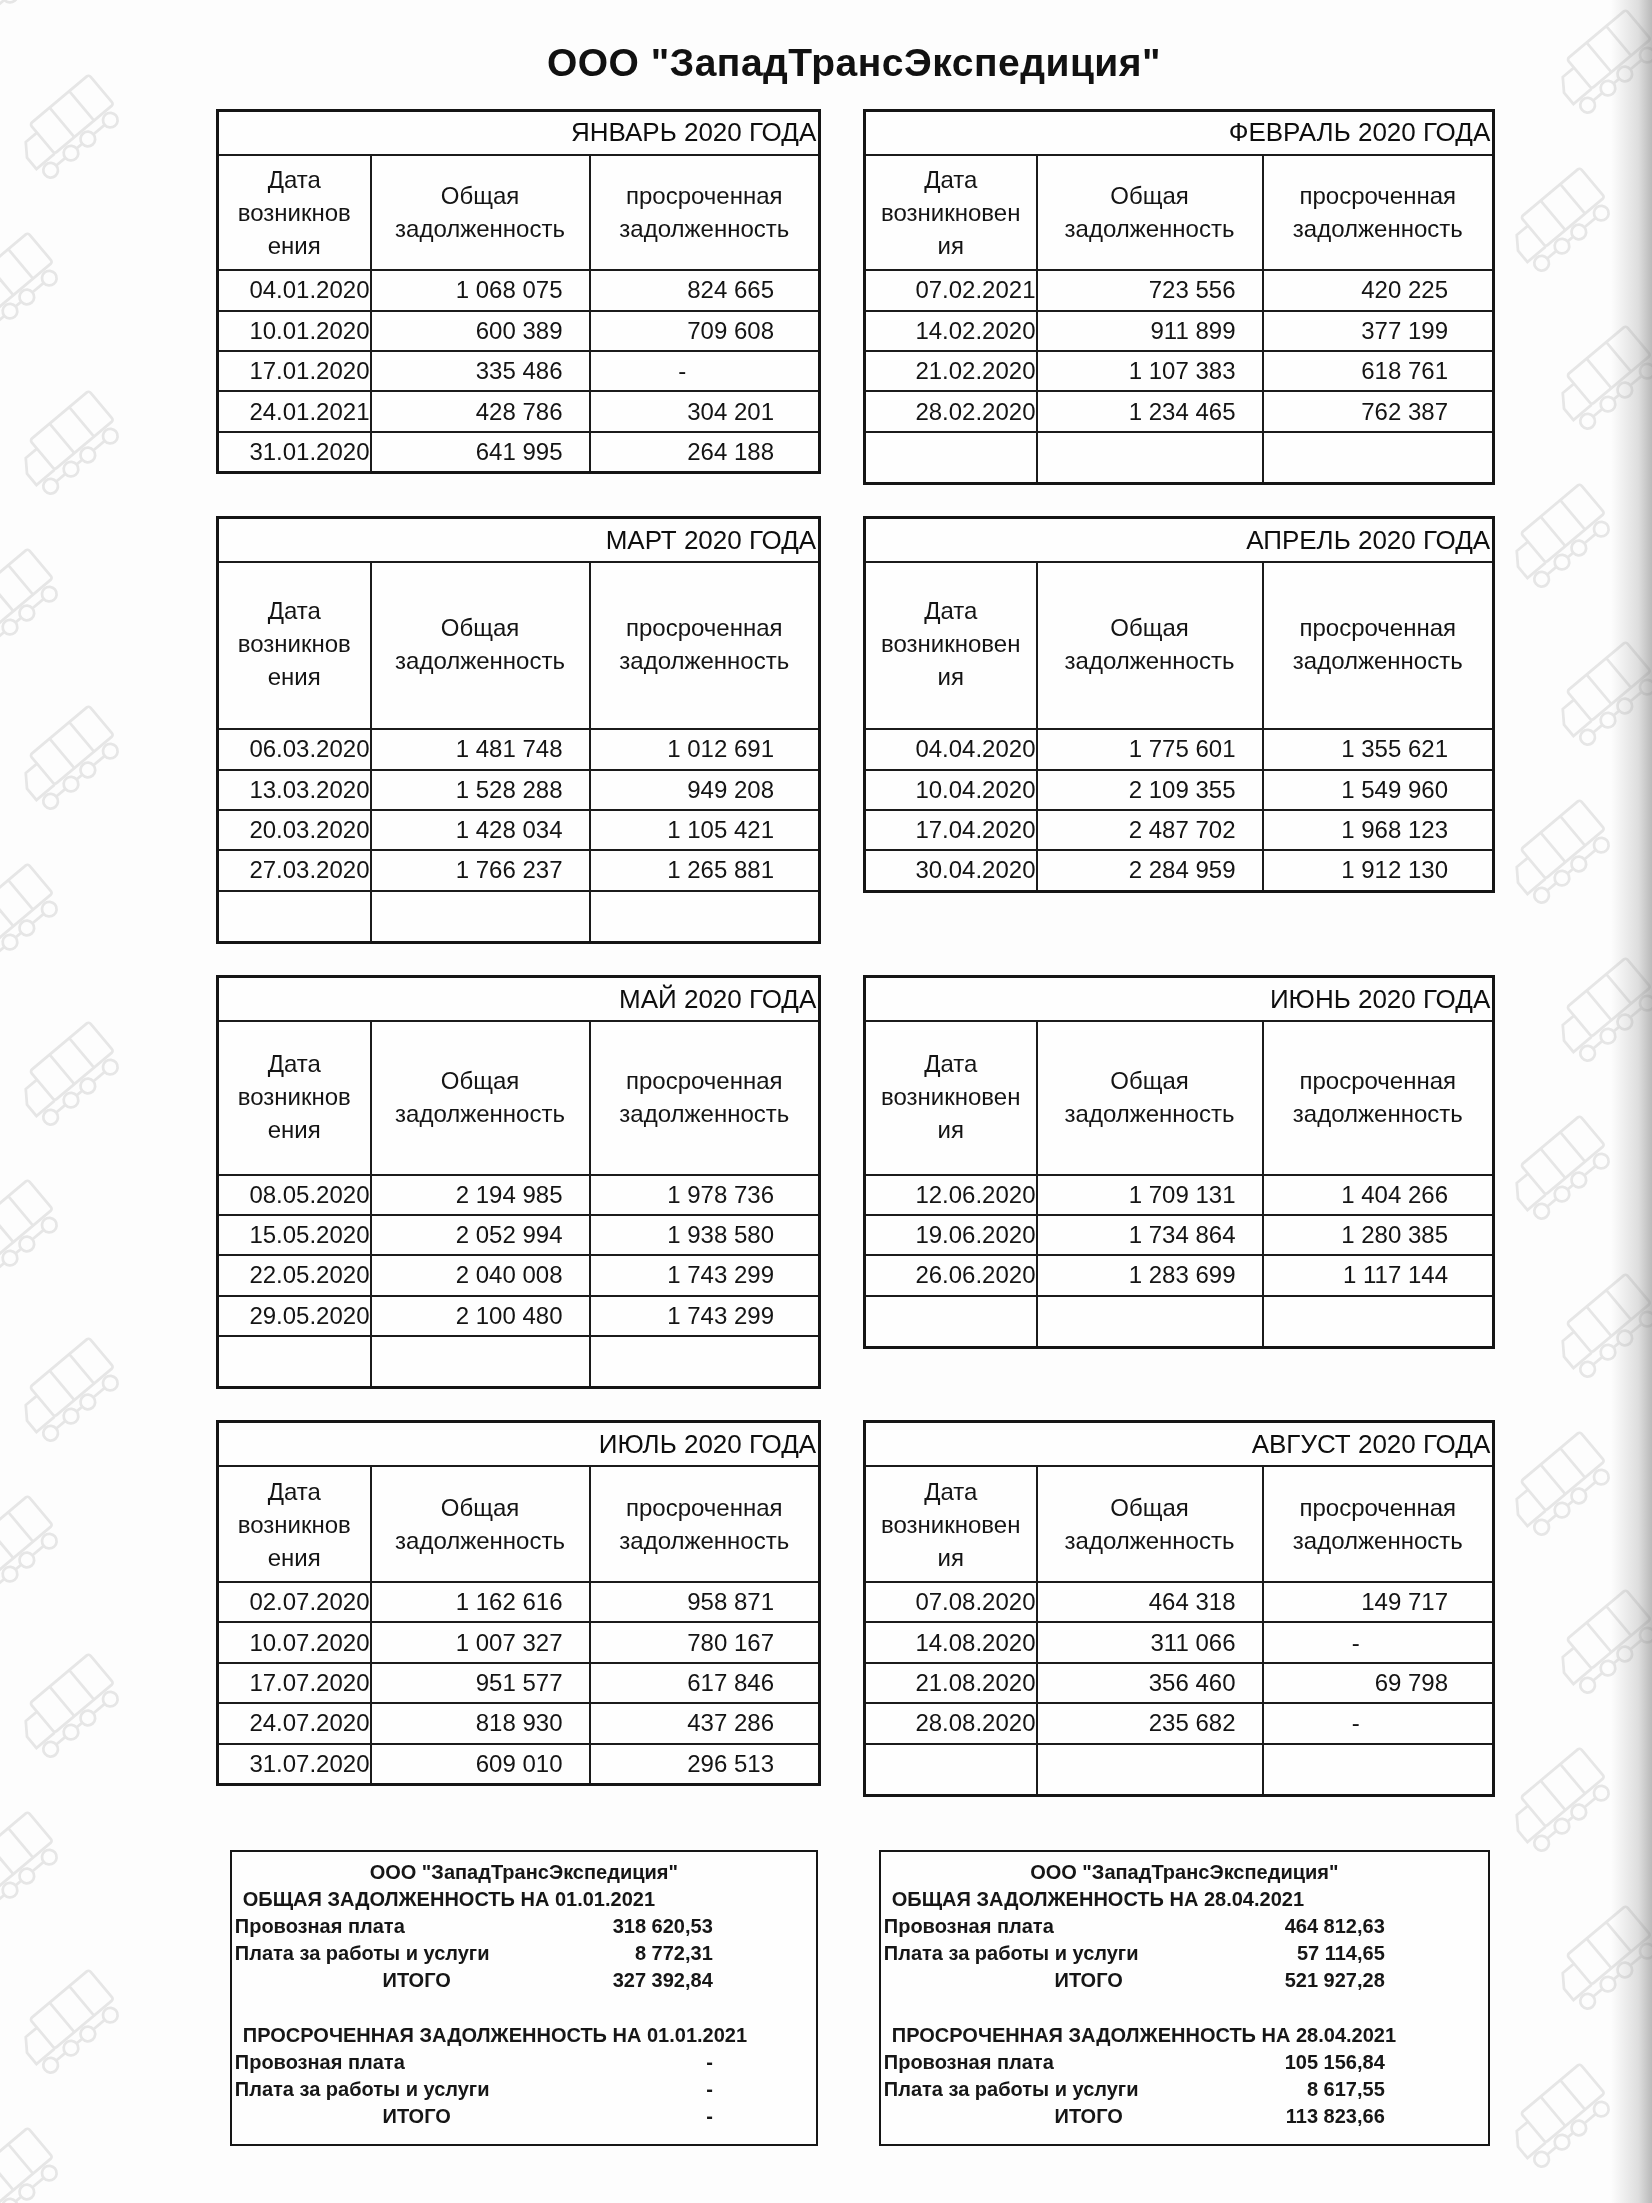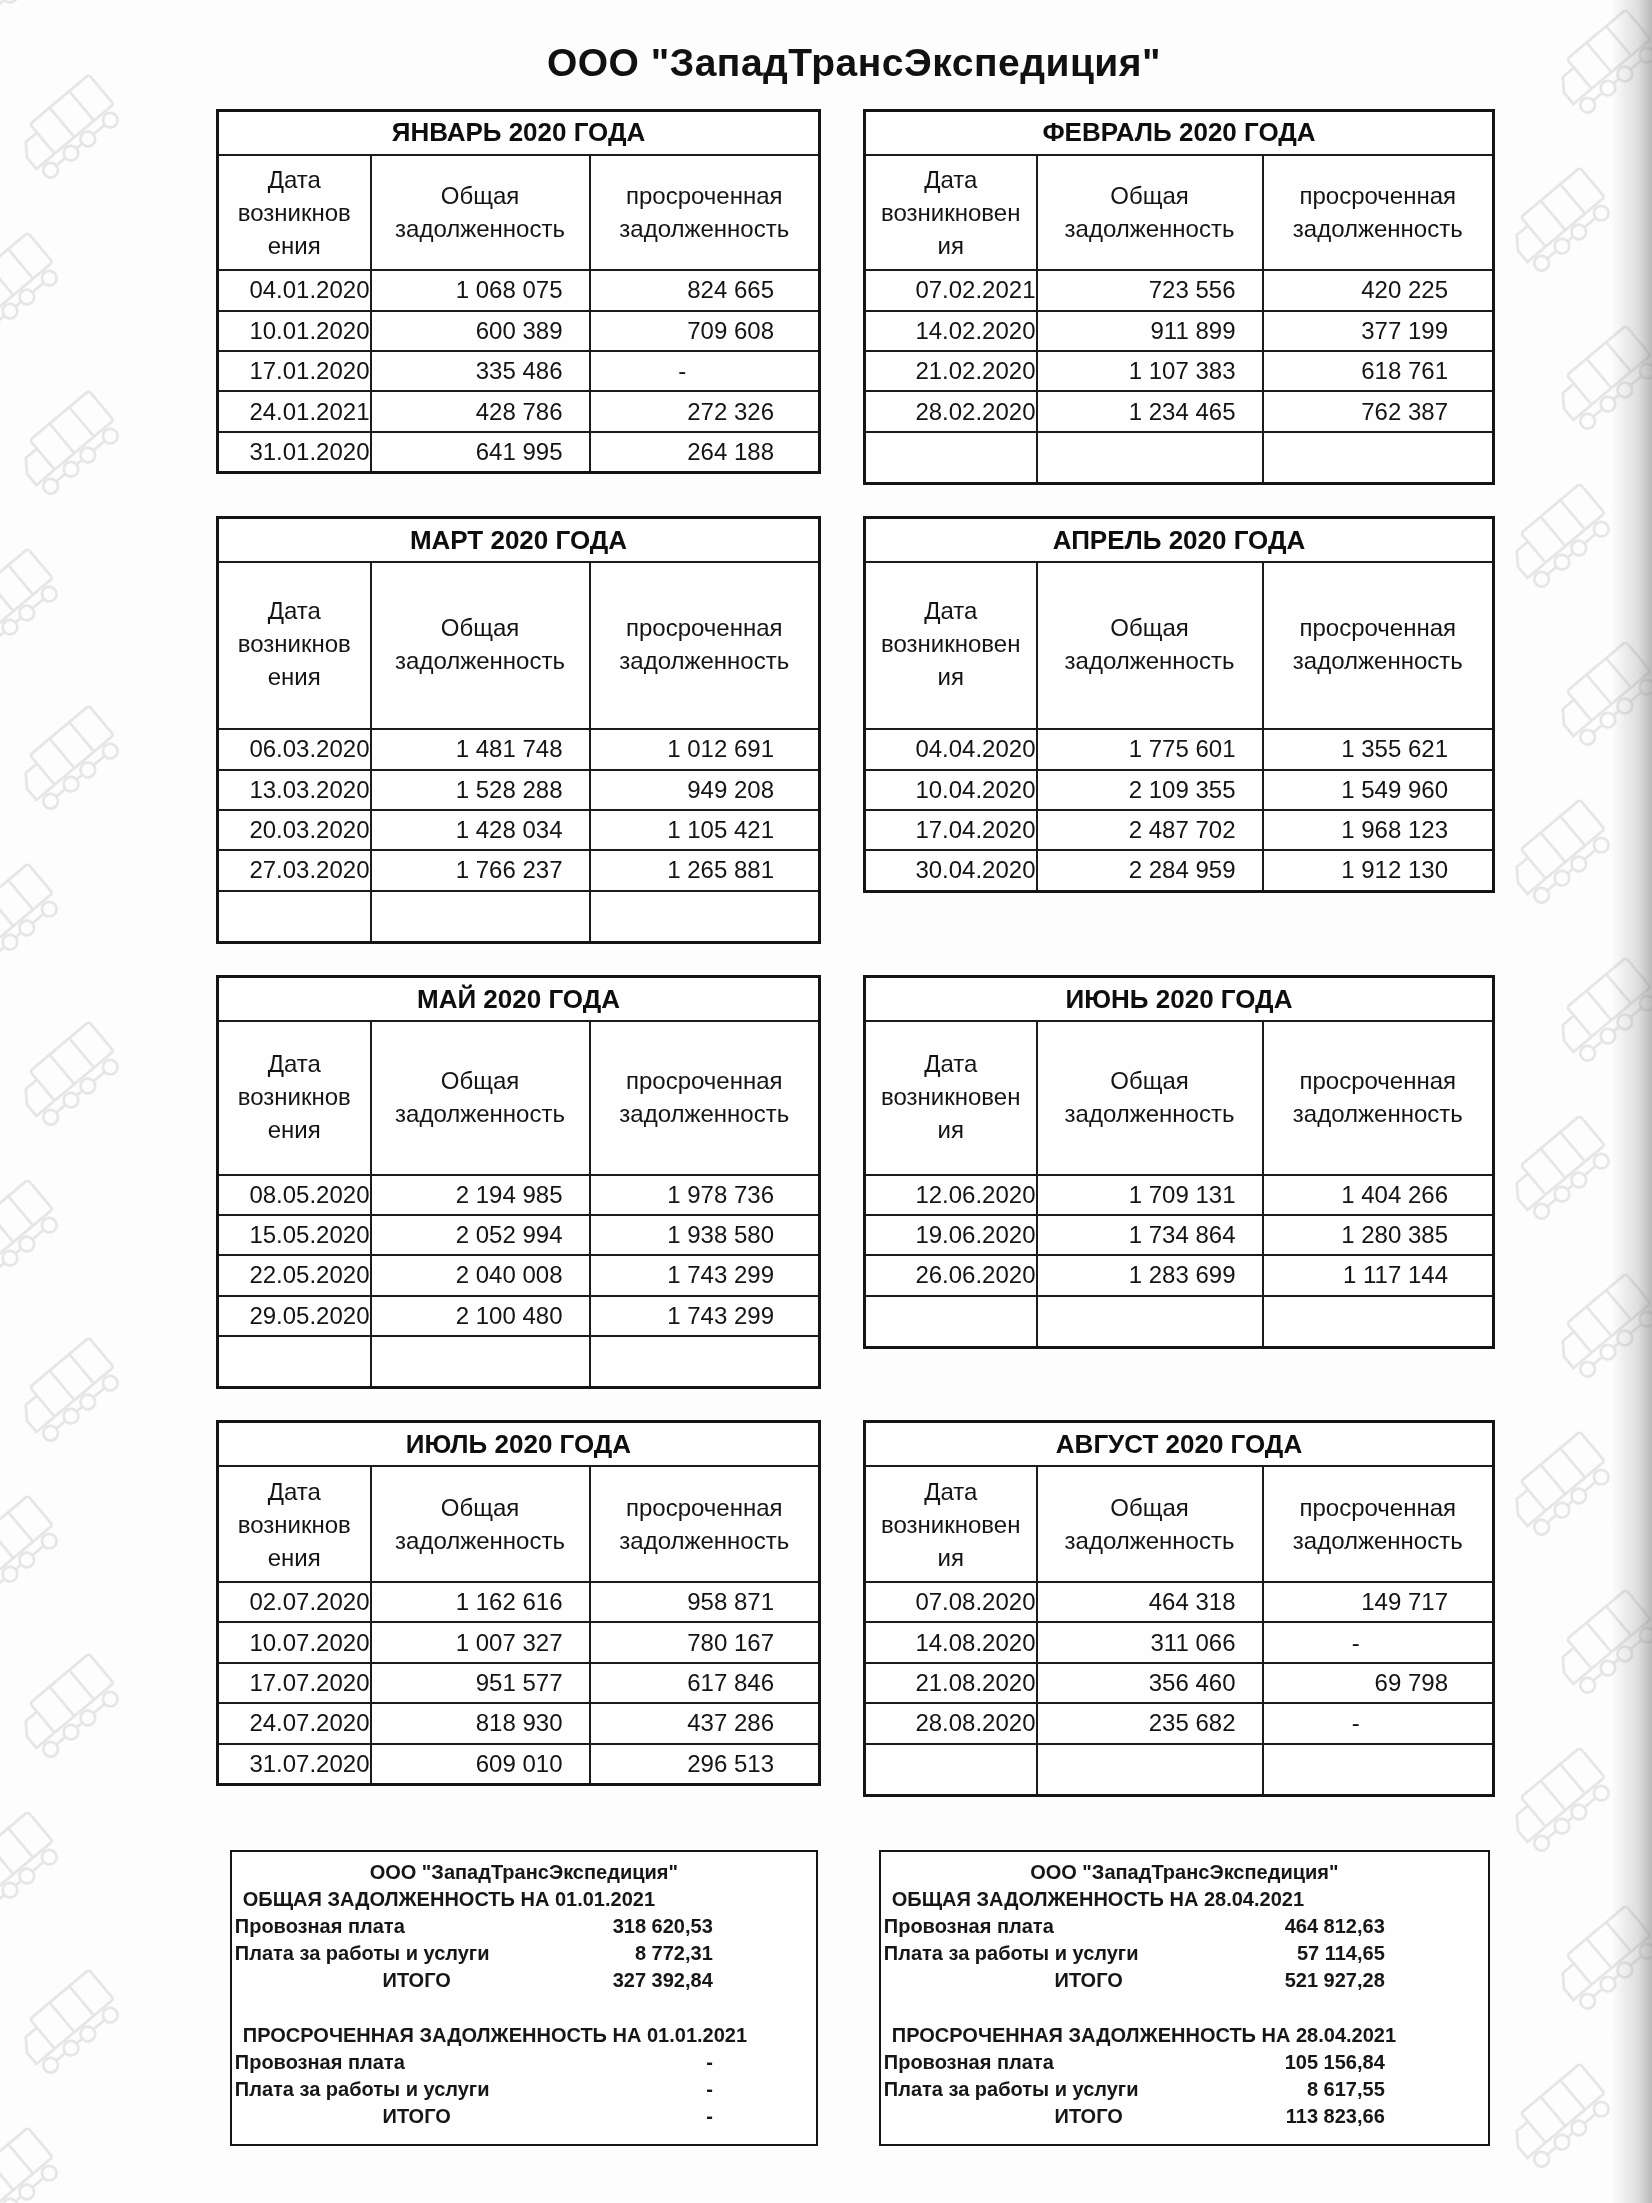--- a/index.html
+++ b/index.html
@@ -20,21 +20,21 @@
     margin:14.7px 0 24px;text-align:center;font-size:39px;font-weight:700;
     letter-spacing:0.5px;color:#111;
   }
   .tables-grid{
     display:grid;grid-template-columns:601px 629px;column-gap:46px;row-gap:31px;
     align-items:start;
   }
   table.month-table{border-collapse:collapse;table-layout:fixed;width:100%;
     border:3.7px solid #151515;background:#fefefe;}
   .month-table th,.month-table td{border:2.8px solid #1b1b1b;}
-  .month-title{font-weight:700;font-size:26px;text-align:center;padding:5.5px 1.8px;color:#0e0e0e;}
+  .month-title{font-weight:400;font-size:26px;text-align:right;padding:5.5px 1.8px;color:#0e0e0e;}
   .ch{font-size:24px;font-weight:400;text-align:center;white-space:pre-line;line-height:33px;color:#141414;}
   .head-compact .ch{padding:7.3px 1.8px;}
   .head-tall .ch{padding:31px 1.8px 35px;}
   .head-med .ch{padding:25px 1.8px 27.5px;}
   .month-table td{font-size:24px;height:31px;padding:3.7px 0;color:#141414;}
   td.date{text-align:right;}
   td.num{text-align:right;padding-right:26px;}
   td.num.od{padding-right:44px;}
   td.dash{text-align:center;padding-right:0;}
   tr.empty-row td{height:42px;}
@@ -527,21 +527,21 @@
             <td class="num od">709 608</td>
           </tr>
           <tr>
             <td class="date">17.01.2020</td>
             <td class="num">335 486</td>
             <td class="num od dash">-</td>
           </tr>
           <tr>
             <td class="date">24.01.2021</td>
             <td class="num">428 786</td>
-            <td class="num od">272 326</td>
+            <td class="num od">304 201</td>
           </tr>
           <tr>
             <td class="date">31.01.2020</td>
             <td class="num">641 995</td>
             <td class="num od">264 188</td>
           </tr>
         </tbody>
       </table>
       <table class="month-table head-compact">
         <colgroup>

